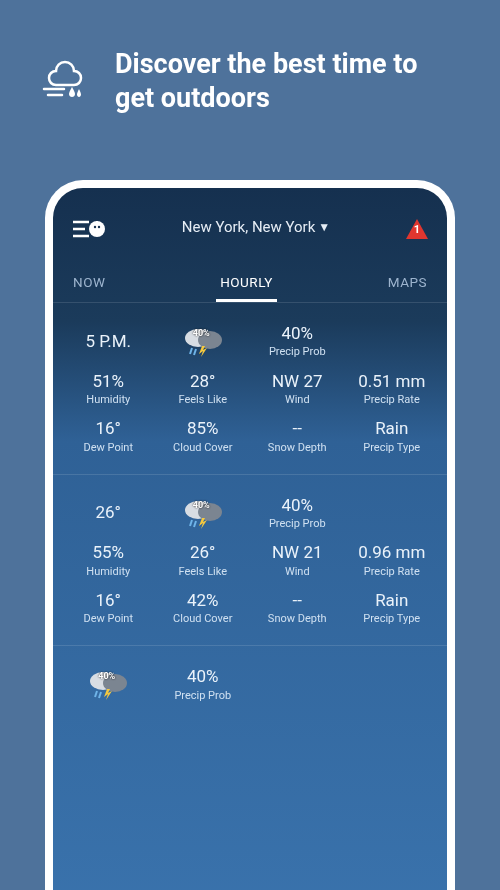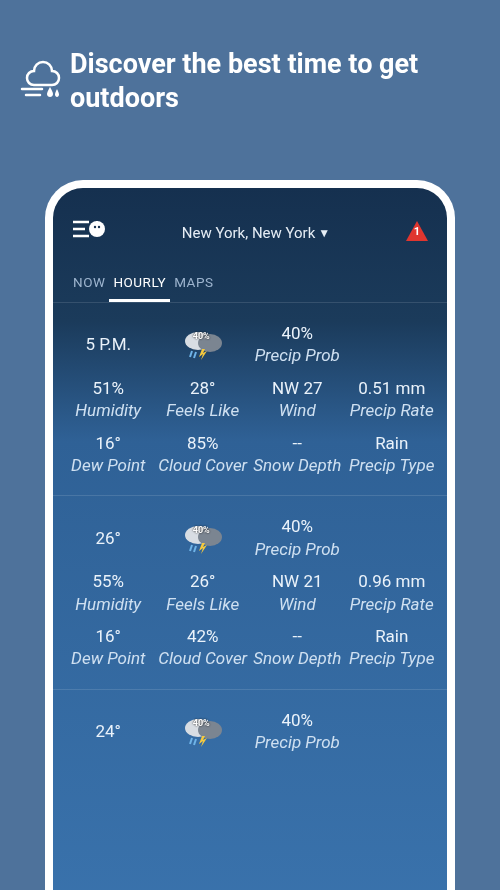--- a/index.html
+++ b/index.html
@@ -7,22 +7,22 @@
     width: 500px;
     height: 890px;
     background: #4e729b;
     font-family: -apple-system, BlinkMacSystemFont, "Segoe UI", Roboto, Arial, sans-serif;
     overflow: hidden;
     position: relative;
   }
   .hero {
     display: flex;
     align-items: center;
-    gap: 0;
-    padding: 48px 40px 32px 20px;
+    gap: 23px;
+    padding: 48px 40px 32px 42px;
     color: #fff;
   }
   .hero-icon svg { width: 50px; height: 46px; }
   .hero-title {
     font-size: 27px;
     font-weight: 700;
     line-height: 1.25;
   }
   .phone {
     position: absolute;
@@ -40,21 +40,21 @@
     height: 100%;
     border-radius: 30px;
     overflow: hidden;
     background: linear-gradient(180deg, #15304f 0%, #1b3b5b 18%, #2f6196 34%, #3a73ad 100%);
     color: #fff;
     display: flex;
     flex-direction: column;
   }
   .topbar {
     display: flex;
-    align-items: flex-end;
+    align-items: flex-start;
     justify-content: space-between;
     padding: 30px 18px 10px 18px;
   }
   .menu-icon { width: 36px; height: 24px; display:flex; align-items:center; justify-content:center; }
   .location {
     display: flex;
     align-items: center;
     gap: 3px;
     font-size: 15px;
     color: #e6edf5;
@@ -65,21 +65,21 @@
     display:flex; align-items:center; justify-content:center;
     position: relative;
   }
   .alert svg { width:24px; height:22px; }
   .alert-count {
     position:absolute; top:5px; left:0; right:0;
     text-align:center; font-size:11px; font-weight:700; color:#fff;
   }
   .tabs {
     display: flex;
-    justify-content: flex-start;
+    justify-content: space-between;
     padding: 16px 16px 0 16px;
     font-size: 13.5px;
     letter-spacing: .5px;
   }
   .tab {
     padding: 6px 4px 12px 4px;
     color: #9db4ce;
     position: relative;
     cursor: pointer;
   }
@@ -102,21 +102,21 @@
     padding: 14px 8px 14px 8px;
   }
   .row {
     display: grid;
     grid-template-columns: 1fr 1fr 1fr 1fr;
     align-items: center;
     text-align: center;
     padding: 6px 0;
   }
   .big { font-size: 17px; color:#eaf2fa; }
-  .lbl { font-size: 17px; color:#cfe0f1; margin-top:2px;font-style:italic; }
+  .lbl { font-size: 11px; color:#cfe0f1; margin-top:2px; }
   .cell { display:flex; flex-direction:column; align-items:center; line-height:1.2; }
   .wicon { width:46px; height:34px; position:relative; }
   .wicon svg { width:46px; height:34px; }
   .wicon .pct {
     position:absolute; top:4px; left:13px;
     font-size:9px; font-weight:700; color:#fff;
     text-shadow:0 0 2px #000;
   }
 </style>
 </head>
@@ -285,23 +285,20 @@
       <div class="cell">
               <span class="big">Rain</span>
               <span class="lbl">Precip Type</span>
             </div>
     </div>
   </div>
 
   <div class="hour-block">
     <div class="row">
       <div class="cell">
-              <span class="big">24°</span>
-            </div>
-      <div class="cell">
         <span class="wicon">
           <svg viewBox="0 0 46 34">
             <ellipse cx="18" cy="14" rx="13" ry="9" fill="#d8dde3"></ellipse>
             <ellipse cx="30" cy="16" rx="12" ry="9" fill="#7b8591"></ellipse>
             <path d="M22 22l-3 8 4-3-2 6 6-9-4 2 2-4z" fill="#f5c93e"></path>
             <line x1="12" y1="24" x2="10" y2="30" stroke="#6fb4e8" stroke-width="2"></line>
             <line x1="16" y1="25" x2="14" y2="31" stroke="#6fb4e8" stroke-width="2"></line>
           </svg>
           <span class="pct">40%</span>
         </span>

